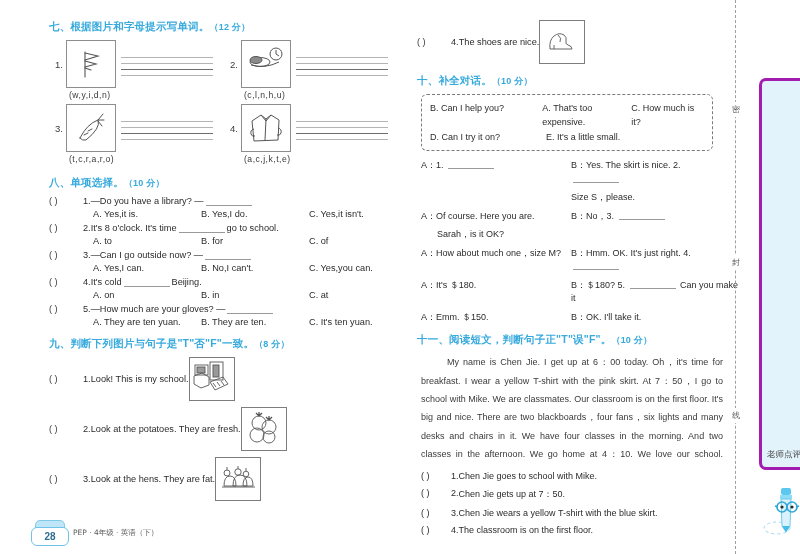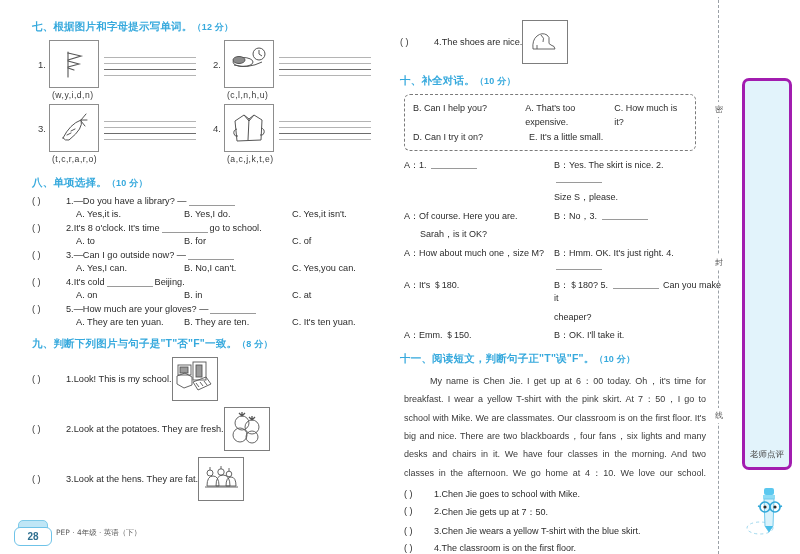--- a/index.html
+++ b/index.html
@@ -4,21 +4,21 @@
 <style>
   html,body{margin:0;padding:0;}
   body{
     width:800px;height:554px;
     background:#ffffff;
     font-family:"Liberation Sans","DejaVu Sans",sans-serif;
     color:#2b2b2b;
     overflow:hidden;
     position:relative;
   }
-  .page{position:absolute;inset:0;}
+  .page{position:absolute;inset:0;margin-left:17px;}
 
   
   .col-left{position:absolute;left:32px;top:20px;width:350px;}
   .col-right{position:absolute;left:400px;top:20px;width:310px;}
 
   
   .sec-head{
     color:#36a9dd;
     font-weight:bold;
     font-size:10.5px;
@@ -457,24 +457,20 @@
 
       <div class="dlg-row">
         <span class="dlg-a">A：It's ＄180.</span>
         <span class="dlg-b" style="width:172px;">
           <span>B：＄180?  5.</span>
           <span class="blank-inline"></span>
           <span>Can you make it</span>
         </span>
       </div>
 
-      <div class="dlg-row">
-        <span class="dlg-a"></span>
-        <span class="dlg-b">cheaper?</span>
-      </div>
 
       <div class="dlg-row">
         <span class="dlg-a">A：Emm. ＄150.</span>
         <span class="dlg-b">B：OK. I'll take it.</span>
       </div>
 
     </div>
 
     <div class="sec-head" style="margin-top:9px;">
       <span>十一、阅读短文，判断句子正"T"误"F"。</span><span class="pts">（10 分）</span>

